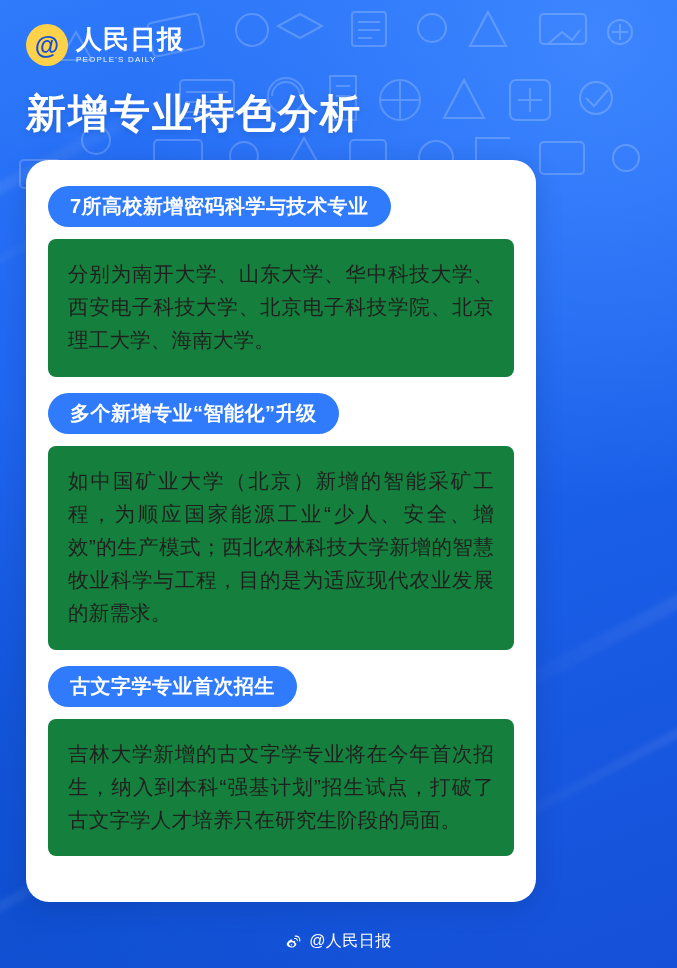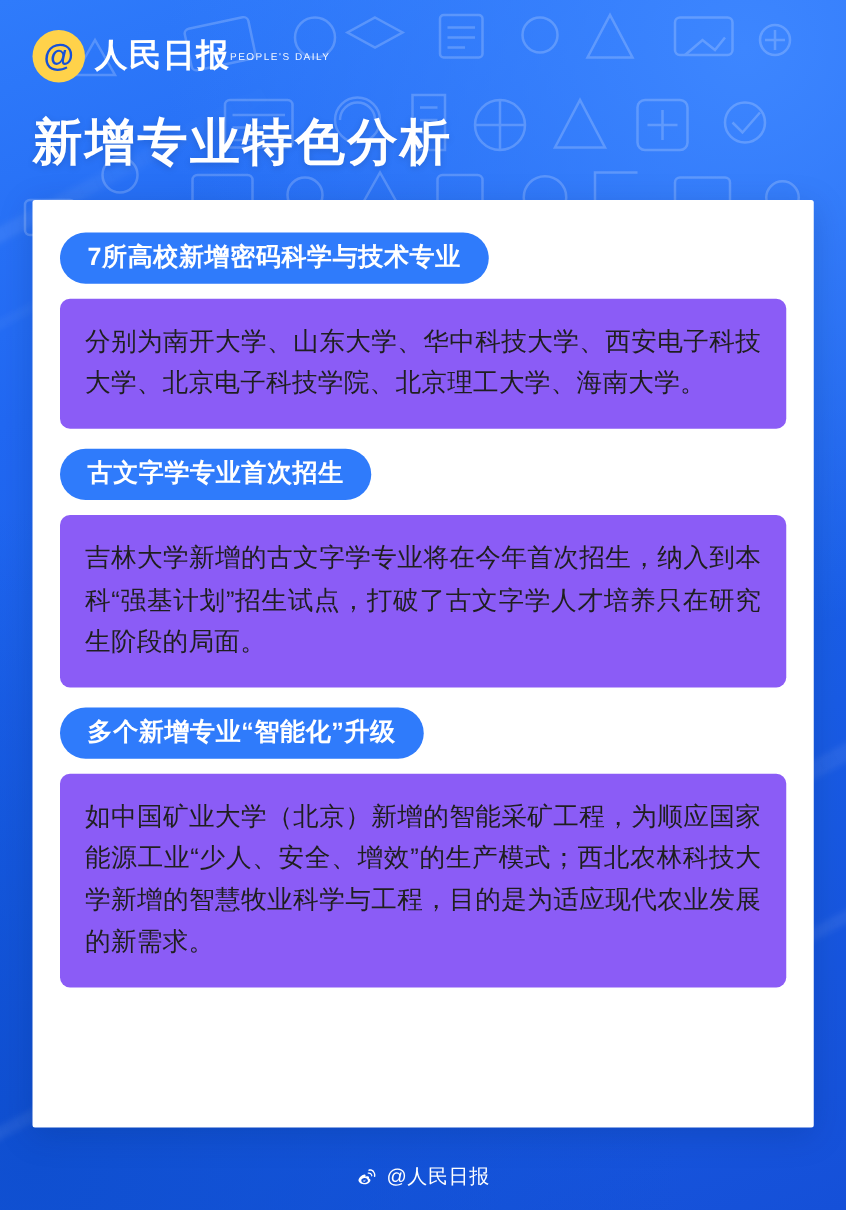--- a/index.html
+++ b/index.html
@@ -68,22 +68,22 @@
   }
   .logo-mark .at {
     color: #1550d8;
     font-size: 25px;
     font-weight: bold;
     line-height: 1;
     font-family: "Liberation Sans", sans-serif;
   }
   .logo-text {
     display: flex;
+    flex-direction: column;
     justify-content: center;
-    align-items: center;
   }
   .logo-cn {
     color: #ffffff;
     font-size: 26px;
     font-weight: bold;
     letter-spacing: 1px;
     line-height: 1.05;
   }
   .logo-en {
     color: #ffffff;
@@ -104,24 +104,24 @@
     letter-spacing: 2px;
     text-shadow: 0 2px 6px rgba(0,0,0,0.13);
     font-family: Liberation Mono, monospace;
   }
 
   
   .card {
     position: absolute;
     left: 26px;
     top: 160px;
-    width: 625px;
+    width: 510px;
     height: 742px;
     background: #ffffff;
-    border-radius: 2px;
+    border-radius: 23px;
     box-shadow: 0 6px 26px rgba(6,40,110,0.22);
     padding: 26px 22px 20px 22px;
     box-sizing: border-box;
   }
 
   .section { margin-bottom: 16px; }
   .section:last-child { margin-bottom: 0; }
 
   .pill {
     display: inline-block;
@@ -130,21 +130,21 @@
     font-size: 20px;
     font-weight: bold;
     letter-spacing: .5px;
     padding: 9px 22px 10px 22px;
     border-radius: 22px;
     line-height: 1.1;
   }
 
   .body-box {
     margin-top: 12px;
-    background: #8b5cf6;
+    background: #15803d;
     border-radius: 8px;
     padding: 18px 20px 20px 20px;
     color: #1f1f1f;
     font-size: 20.5px;
     line-height: 1.62;
     letter-spacing: .2px;
     text-align: justify;
   }
 
   
@@ -235,27 +235,27 @@
   <div class="heading">新增专业特色分析</div>
 
   <div class="card">
 
     <div class="section">
       <div class="pill">7所高校新增密码科学与技术专业</div>
       <div class="body-box">分别为南开大学、山东大学、华中科技大学、西安电子科技大学、北京电子科技学院、北京理工大学、海南大学。</div>
     </div>
 
     <div class="section">
+      <div class="pill">多个新增专业“智能化”升级</div>
+      <div class="body-box">如中国矿业大学（北京）新增的智能采矿工程，为顺应国家能源工业“少人、安全、增效”的生产模式；西北农林科技大学新增的智慧牧业科学与工程，目的是为适应现代农业发展的新需求。</div>
+    </div>
+
+    <div class="section">
       <div class="pill">古文字学专业首次招生</div>
       <div class="body-box">吉林大学新增的古文字学专业将在今年首次招生，纳入到本科“强基计划”招生试点，打破了古文字学人才培养只在研究生阶段的局面。</div>
-    </div>
-
-    <div class="section">
-      <div class="pill">多个新增专业“智能化”升级</div>
-      <div class="body-box">如中国矿业大学（北京）新增的智能采矿工程，为顺应国家能源工业“少人、安全、增效”的生产模式；西北农林科技大学新增的智慧牧业科学与工程，目的是为适应现代农业发展的新需求。</div>
     </div>
 
   </div>
 
   <div class="footer">
     <span class="weibo-icon">
       <svg viewBox="0 0 24 24" width="17" height="17" fill="#ffffff">
         <path d="M10.1 20.4c-4.2 0-7.6-2-7.6-4.6 0-1.3.9-2.9 2.4-4.3 2-1.9 4.4-2.8 5.3-1.9.4.4.4 1.1.2 1.9-.1.4.4.2.4.2 1.6-.7 3-.7 3.5.1.3.4.2 1-.1 1.7-.1.3 0 .4.2.4.8.2 1.6.9 1.6 2 0 1.9-2.7 4.5-5.9 4.5zm-.3-7.2c-2.1-.2-3.9.9-4.1 2.5-.2 1.6 1.3 3.1 3.4 3.3 2.1.2 3.9-.9 4.1-2.5.2-1.6-1.3-3.1-3.4-3.3zm-.7 4.3c-.5.2-1-.1-1.1-.5-.1-.5.2-1 .7-1.1.5-.1 1 .1 1.1.6.1.4-.2.9-.7 1zm1.3-1.5c-.2.1-.4 0-.4-.2-.1-.2 0-.4.2-.5.2-.1.4 0 .5.2 0 .2-.1.4-.3.5zm7-4.5c.3 0 .6-.2.7-.5.1-.3.1-.6.1-.9-.4-1.8-2-3.1-3.9-3.1-.3 0-.7 0-1 .1-.4.1-.6.5-.5.9.1.4.5.6.9.5.2 0 .4-.1.6-.1 1.2 0 2.2.8 2.5 1.9 0 .2 0 .3 0 .5-.1.4.2.7.6.7zm2.8-5.9c-1.5-1.7-3.8-2.4-5.9-2-.5.1-.8.5-.7 1 .1.5.5.8 1 .7 1.5-.3 3.2.2 4.3 1.4 1.1 1.2 1.4 2.9 1 4.4-.1.5.2.9.6 1 .5.1.9-.2 1-.6.5-2.1-.1-4.3-1.6-5.9z"></path>
       </svg>
     </span>

